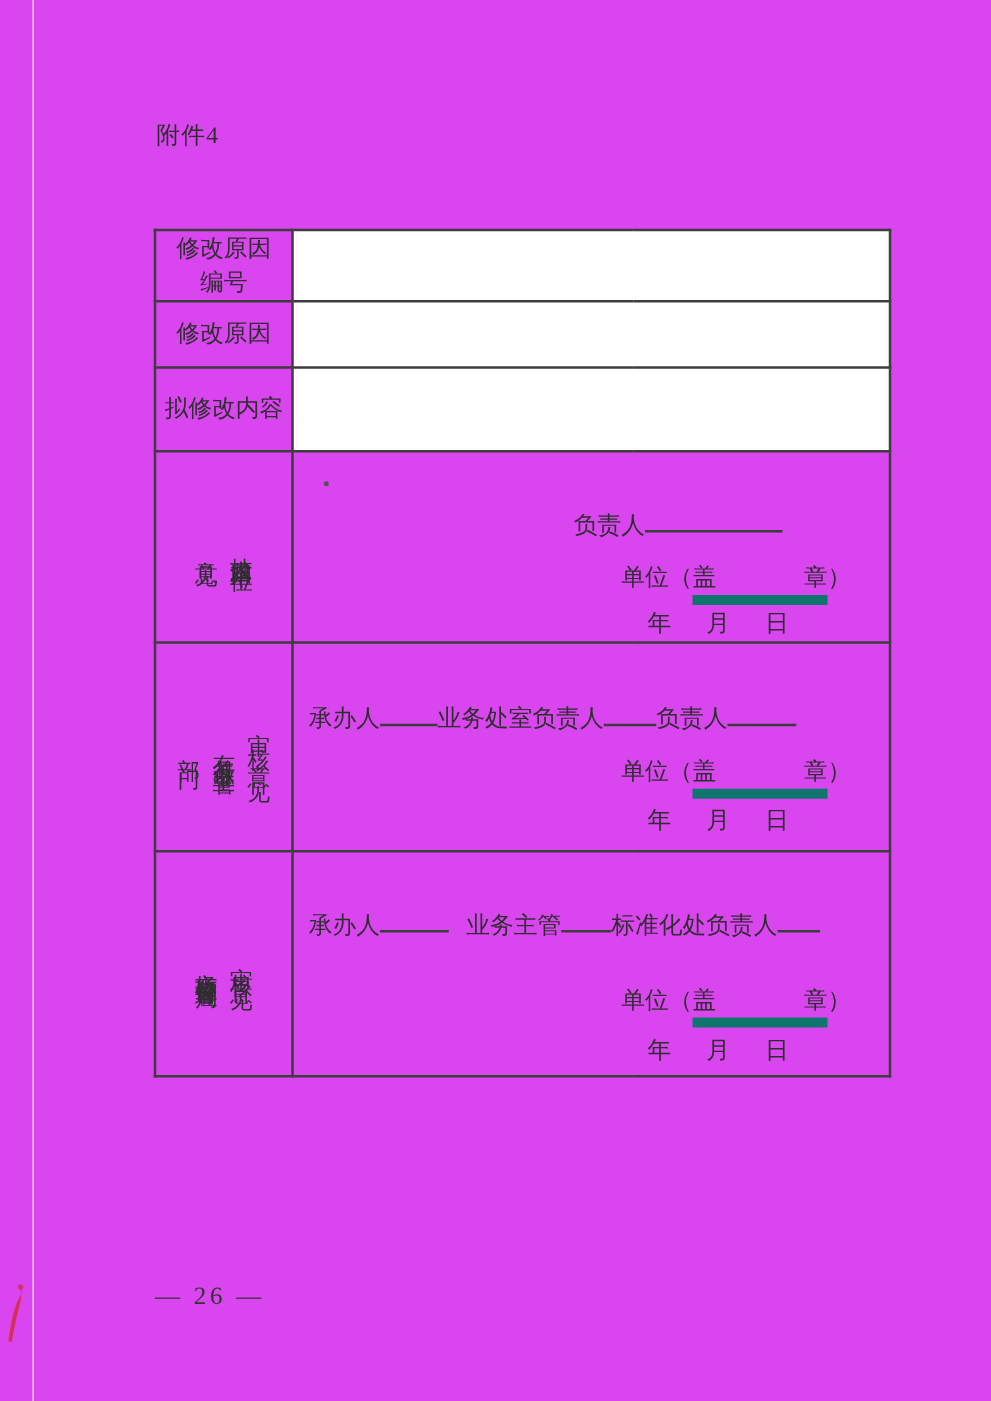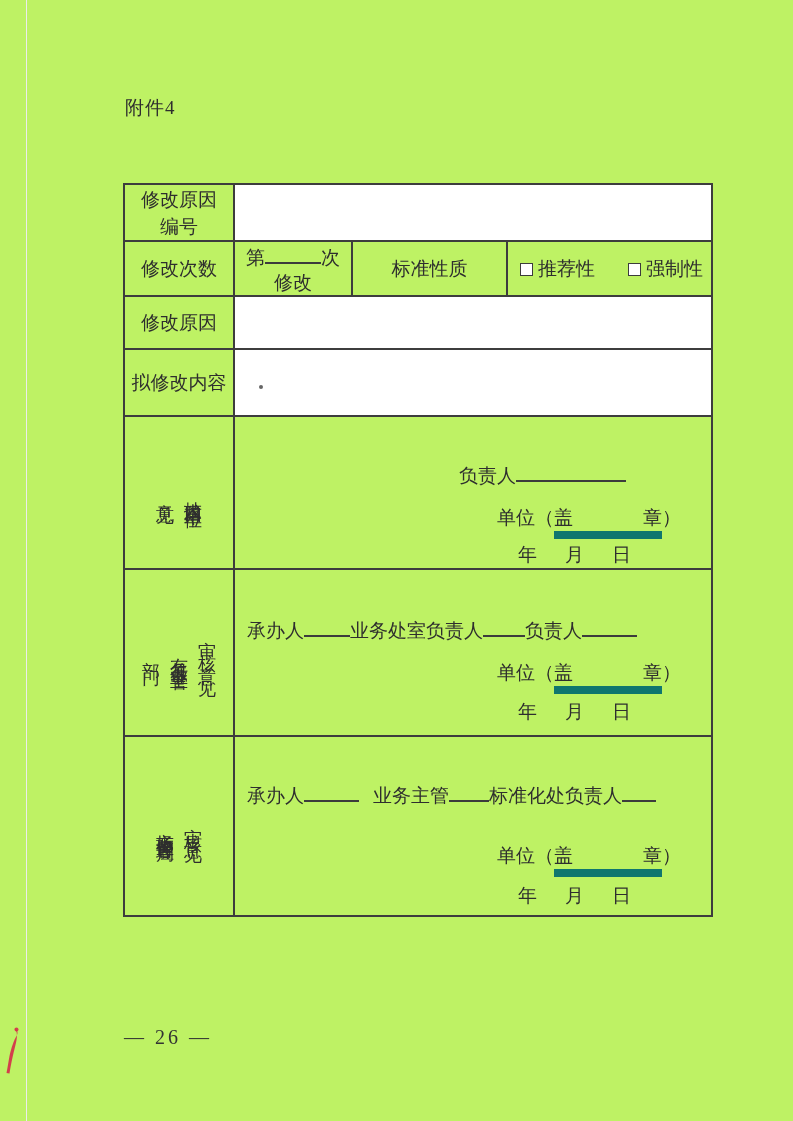--- a/index.html
+++ b/index.html
@@ -2,21 +2,21 @@
 <html><head>
 <meta charset="utf-8">
 <style>
   * { margin: 0; padding: 0; box-sizing: border-box; }
   html, body { background: #9a9a9a; }
   body { font-family: "Liberation Serif", "DejaVu Serif", serif; color: #2e2e2e; }
   .sheet {
     position: relative;
     width: 793px; height: 1121px;
     margin: 0 auto;
-    background: #bef264;
+    background: #d946ef;
     overflow: hidden;
   }
   .edge-line {
     position: absolute; left: 26px; top: 0; width: 1px; height: 100%;
     background: #ececec;
   }
   .attachment {
     position: absolute; left: 125px; top: 95px;
     font-size: 19px; letter-spacing: 1px;
   }
@@ -90,21 +90,21 @@
   
   td.sig { vertical-align: top; }
   .sig-inner {
     display: flex; flex-direction: column; align-items: flex-end;
     padding-right: 30px; font-size: 19px; line-height: 26px;
   }
   .r6 .sig-inner { padding-top: 46px; }
   .r7 .sig-inner { padding-top: 48px; }
   .r8 .sig-inner { padding-top: 46px; }
   .line-resp { margin-right: 55px; white-space: nowrap; }
-  .line-sign { align-self: flex-start; margin-left: 12px; white-space: nowrap; }
+  .line-sign { align-self: flex-start; margin-left: 12px; white-space: nowrap; font-family: Liberation Mono, monospace; }
   .seal-line { white-space: nowrap; }
   .r6 .seal-line { margin-top: 16px; }
   .r7 .seal-line { margin-top: 16px; }
   .r8 .seal-line { margin-top: 34px; }
   .seal-ul { display: inline-block; border-bottom: 8px solid #0f766e; }
   .gap70 { display: inline-block; width: 70px; }
   .date-line { display: flex; gap: 28px; margin-right: 50px; }
   .r6 .date-line { margin-top: 3px; }
   .r7 .date-line { margin-top: 5px; }
   .r8 .date-line { margin-top: 6px; }
@@ -142,34 +142,20 @@
 
       <tr class="r1">
         <td class="hdr">
           <div>修改原因</div>
           <div>编号</div>
         </td>
         <td class="val" colspan="3"></td>
       </tr>
 
 
-      <tr class="r3">
-        <td class="hdr">修改次数</td>
-        <td>
-          <div class="count-l1"><span>第</span><span class="blank bl-56"></span><span>次</span></div>
-          <div class="count-l2">修改</div>
-        </td>
-        <td class="hdr">标准性质</td>
-        <td>
-          <div class="options">
-            <span class="option"><span class="cb"></span><span>推荐性</span></span>
-            <span class="option"><span class="cb"></span><span>强制性</span></span>
-          </div>
-        </td>
-      </tr>
 
       <tr class="r4">
         <td class="hdr">修改原因</td>
         <td class="val" colspan="3"></td>
       </tr>
 
       <tr class="r5">
         <td class="hdr">拟修改内容</td>
         <td class="val" colspan="3"></td>
       </tr>

